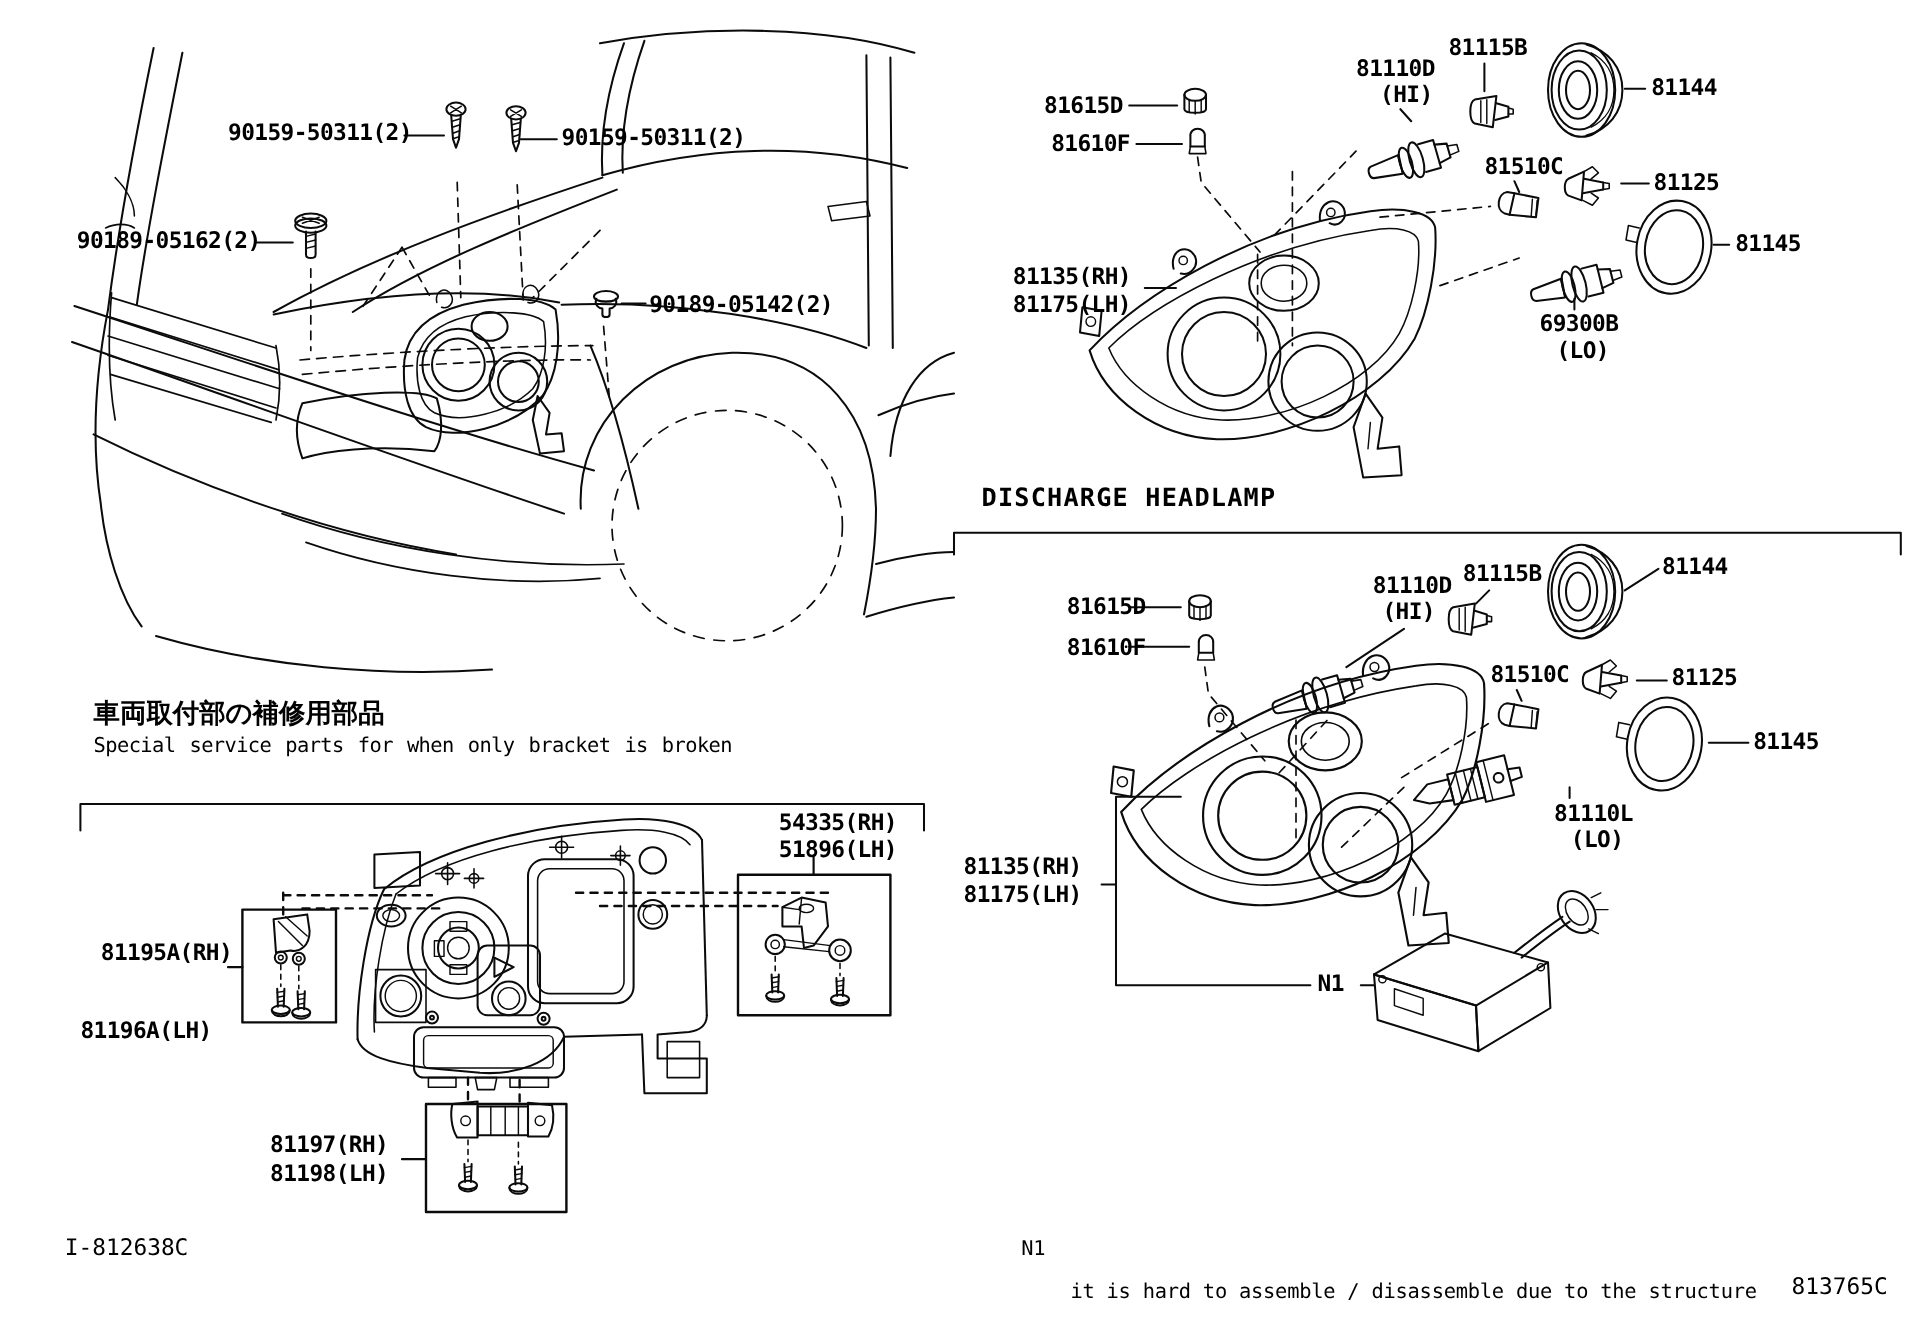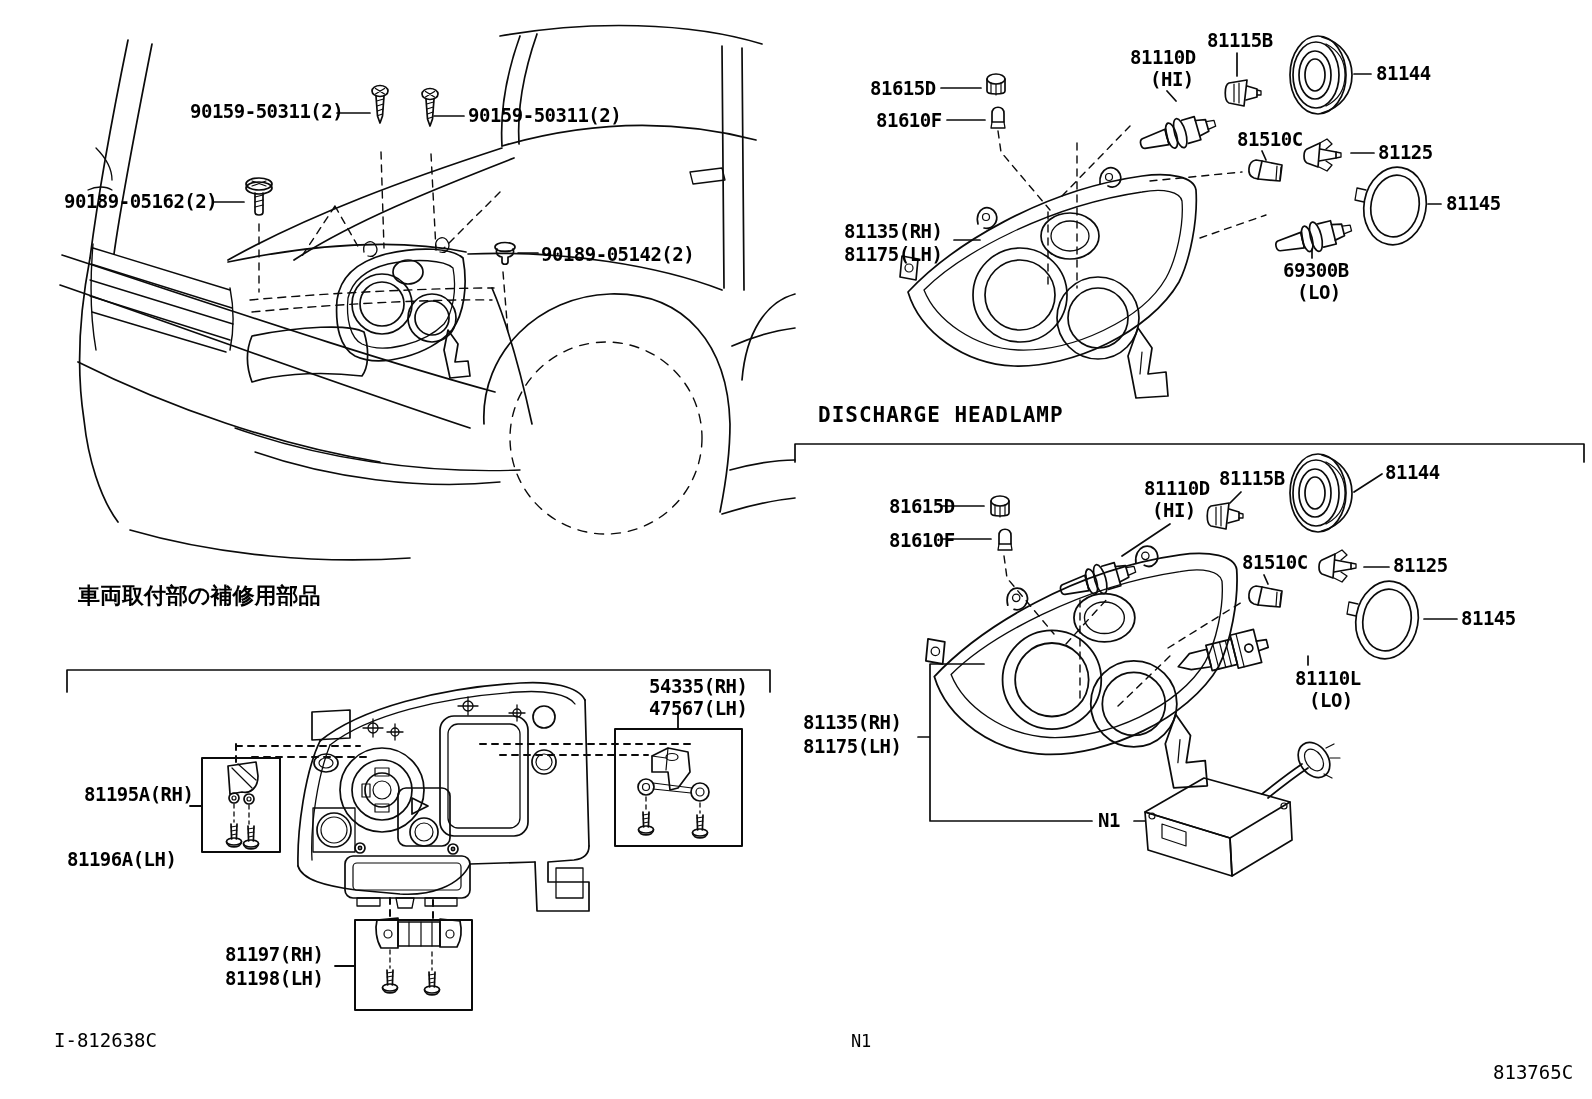--- a/index.html
+++ b/index.html
@@ -353,24 +353,26 @@
 <div class="lbl" style="left:1242px;top:552px">81510C</div>
 <div class="lbl" style="left:1393px;top:555px">81125</div>
 <div class="lbl" style="left:1461px;top:608px">81145</div>
 <div class="lbl" style="left:1295px;top:668px">81110L</div>
 <div class="lbl" style="left:1309px;top:690px">(LO)</div>
 <div class="lbl" style="left:803px;top:712px">81135(RH)</div>
 <div class="lbl" style="left:803px;top:736px">81175(LH)</div>
 <div class="lbl" style="left:1098px;top:810px">N1</div>
 
 <div class="title-ja" style="left:78px;top:584px">車両取付部の補修用部品</div>
+<div class="subtitle" style="left:78px;top:612px">Special service parts for when only bracket is broken</div>
 <div class="lbl" style="left:649px;top:676px">54335(RH)</div>
-<div class="lbl" style="left:649px;top:698px">47567(LH)</div>
+<div class="lbl" style="left:649px;top:698px">51896(LH)</div>
 <div class="lbl" style="left:84px;top:784px">81195A(RH)</div>
 <div class="lbl" style="left:67px;top:849px">81196A(LH)</div>
 <div class="lbl" style="left:225px;top:944px">81197(RH)</div>
 <div class="lbl" style="left:225px;top:968px">81198(LH)</div>
 
 <div class="note" style="left:851px;top:1031px">N1</div>
+<div class="note" style="left:892px;top:1067px">it is hard to assemble / disassemble due to the structure</div>
 <div class="code" style="left:54px;top:1030px">I-812638C</div>
 <div class="code" style="left:1493px;top:1062px">813765C</div>
 
 </div>
 
 </body></html>

